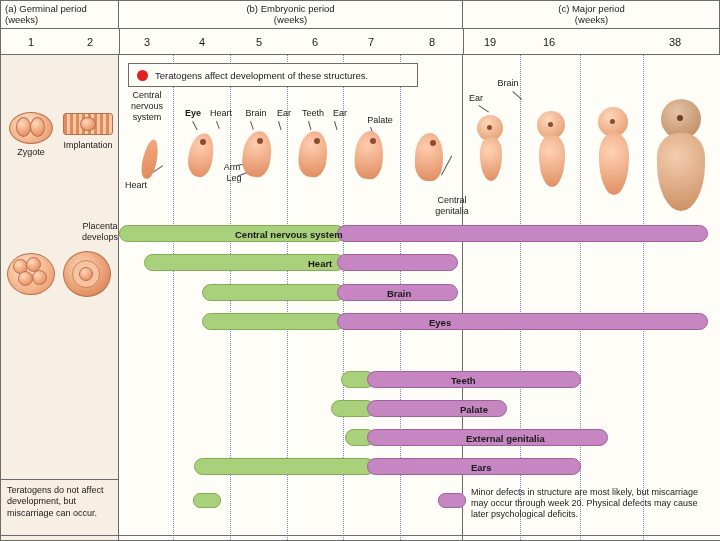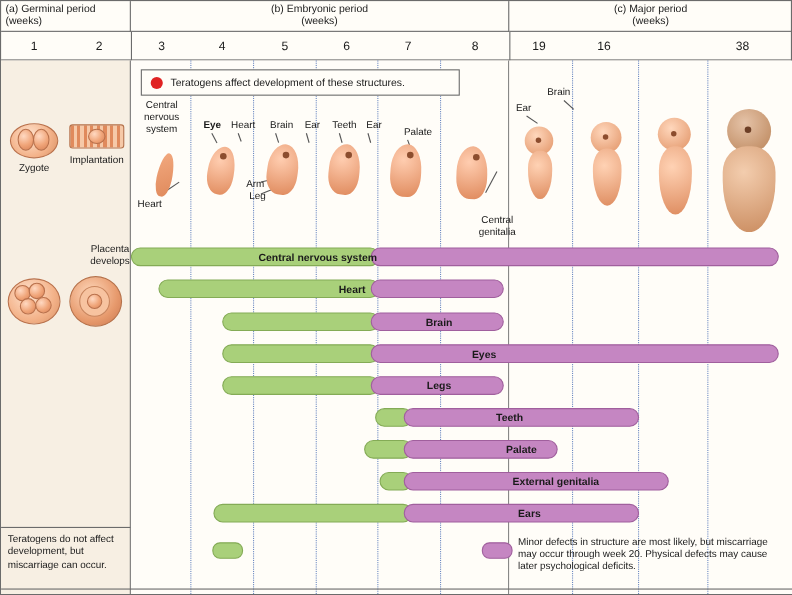--- a/index.html
+++ b/index.html
@@ -254,25 +254,20 @@
       <div class="bar purple" style="left:336px;width:121px;"></div>
       <div class="barlabel" style="left:386px;top:4px;">Brain</div>
     </div>
 
     <div class="barrow" style="left:0;top:258px;width:719px;">
       <div class="bar green" style="left:201px;width:143px;"></div>
       <div class="bar purple" style="left:336px;width:371px;"></div>
       <div class="barlabel" style="left:428px;top:4px;">Eyes</div>
     </div>
 
-    <div class="barrow" style="left:0;top:287px;width:719px;">
-      <div class="bar green" style="left:201px;width:143px;"></div>
-      <div class="bar purple" style="left:336px;width:121px;"></div>
-      <div class="barlabel" style="left:387px;top:4px;">Legs</div>
-    </div>
 
     <div class="barrow" style="left:0;top:316px;width:719px;">
       <div class="bar green" style="left:340px;width:34px;"></div>
       <div class="bar purple" style="left:366px;width:214px;"></div>
       <div class="barlabel" style="left:450px;top:4px;">Teeth</div>
     </div>
 
     <div class="barrow" style="left:0;top:345px;width:719px;">
       <div class="bar green" style="left:330px;width:44px;"></div>
       <div class="bar purple" style="left:366px;width:140px;"></div>

